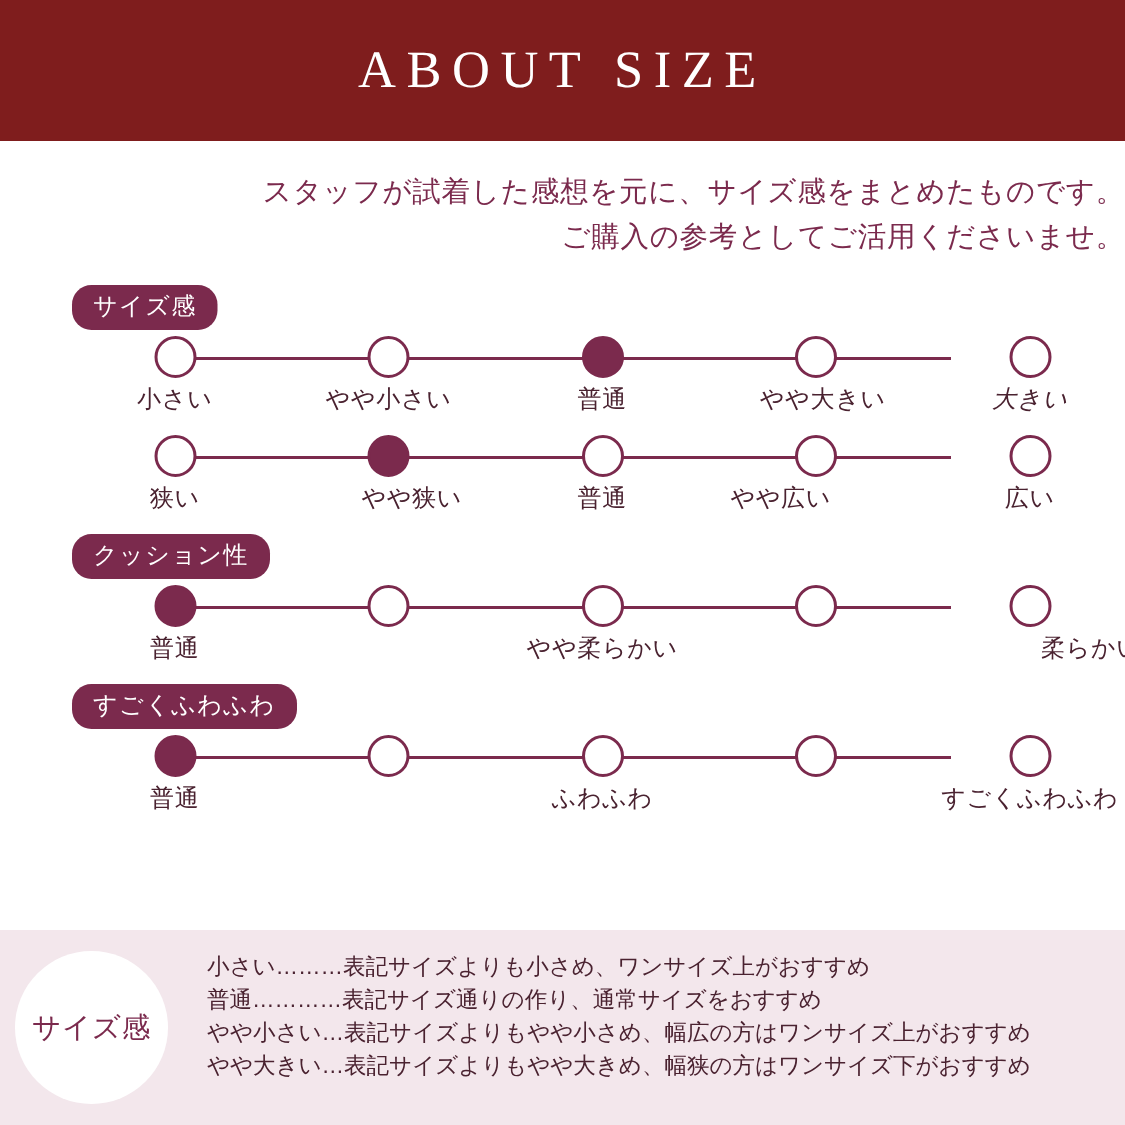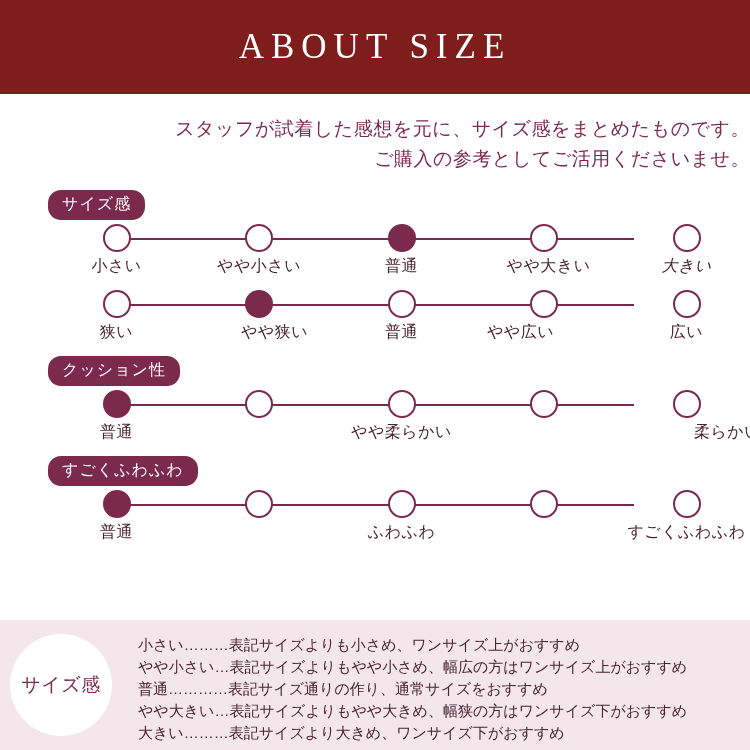--- a/index.html
+++ b/index.html
@@ -219,20 +219,19 @@
           <div class="dot" style="left: 660px;"></div>
           <div class="dot-caption" style="left: 660px;">すごくふわふわ</div>
         </div>
       </div>
     </div>
 
   <div class="footer">
     <div class="footer-badge">サイズ感</div>
     <div class="footer-list">
         <div class="footer-item">小さい………表記サイズよりも小さめ、ワンサイズ上がおすすめ</div>
+        <div class="footer-item">普通…………表記サイズ通りの作り、通常サイズをおすすめ</div>
         <div class="footer-item">やや小さい…表記サイズよりもやや小さめ、幅広の方はワンサイズ上がおすすめ</div>
-        <div class="footer-item">普通…………表記サイズ通りの作り、通常サイズをおすすめ</div>
         <div class="footer-item">やや大きい…表記サイズよりもやや大きめ、幅狭の方はワンサイズ下がおすすめ</div>
-        <div class="footer-item">大きい………表記サイズより大きめ、ワンサイズ下がおすすめ</div>
       </div>
   </div>
 
 </div>
 
 </body></html>

